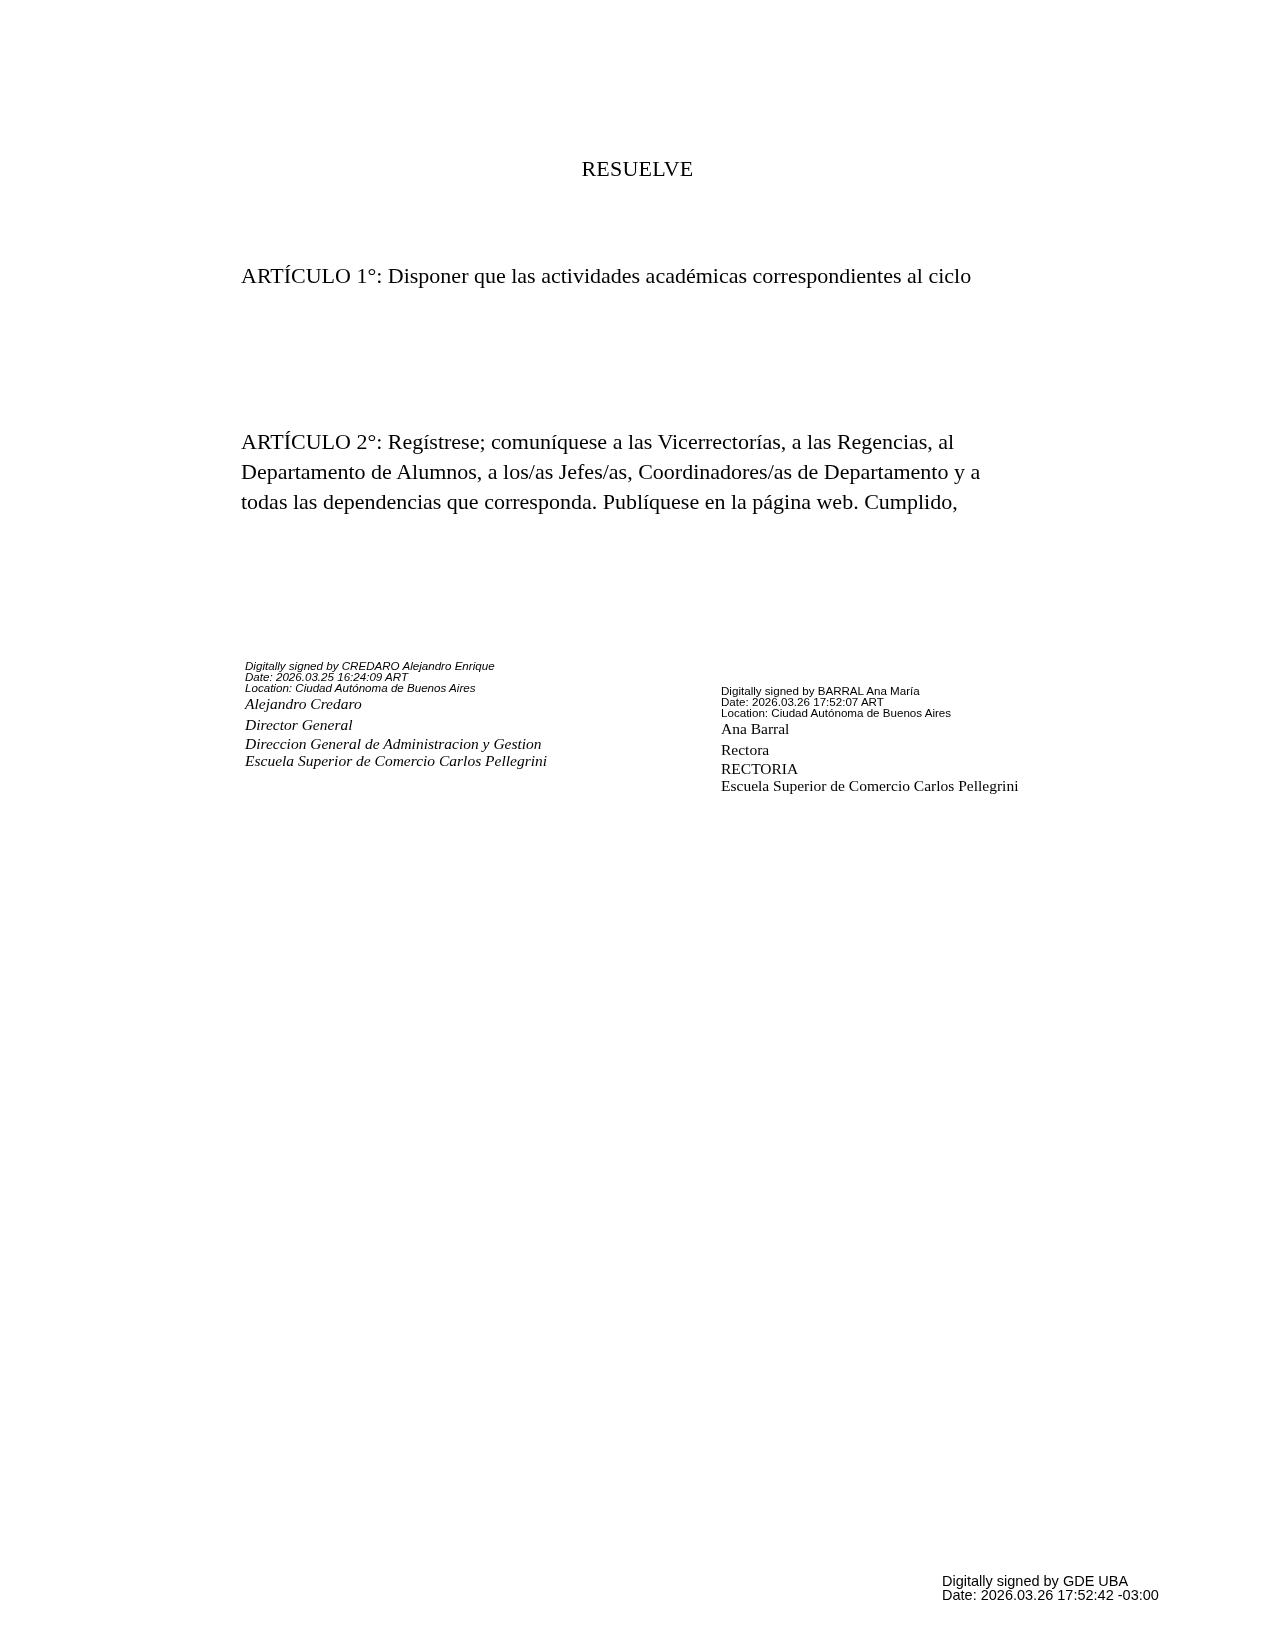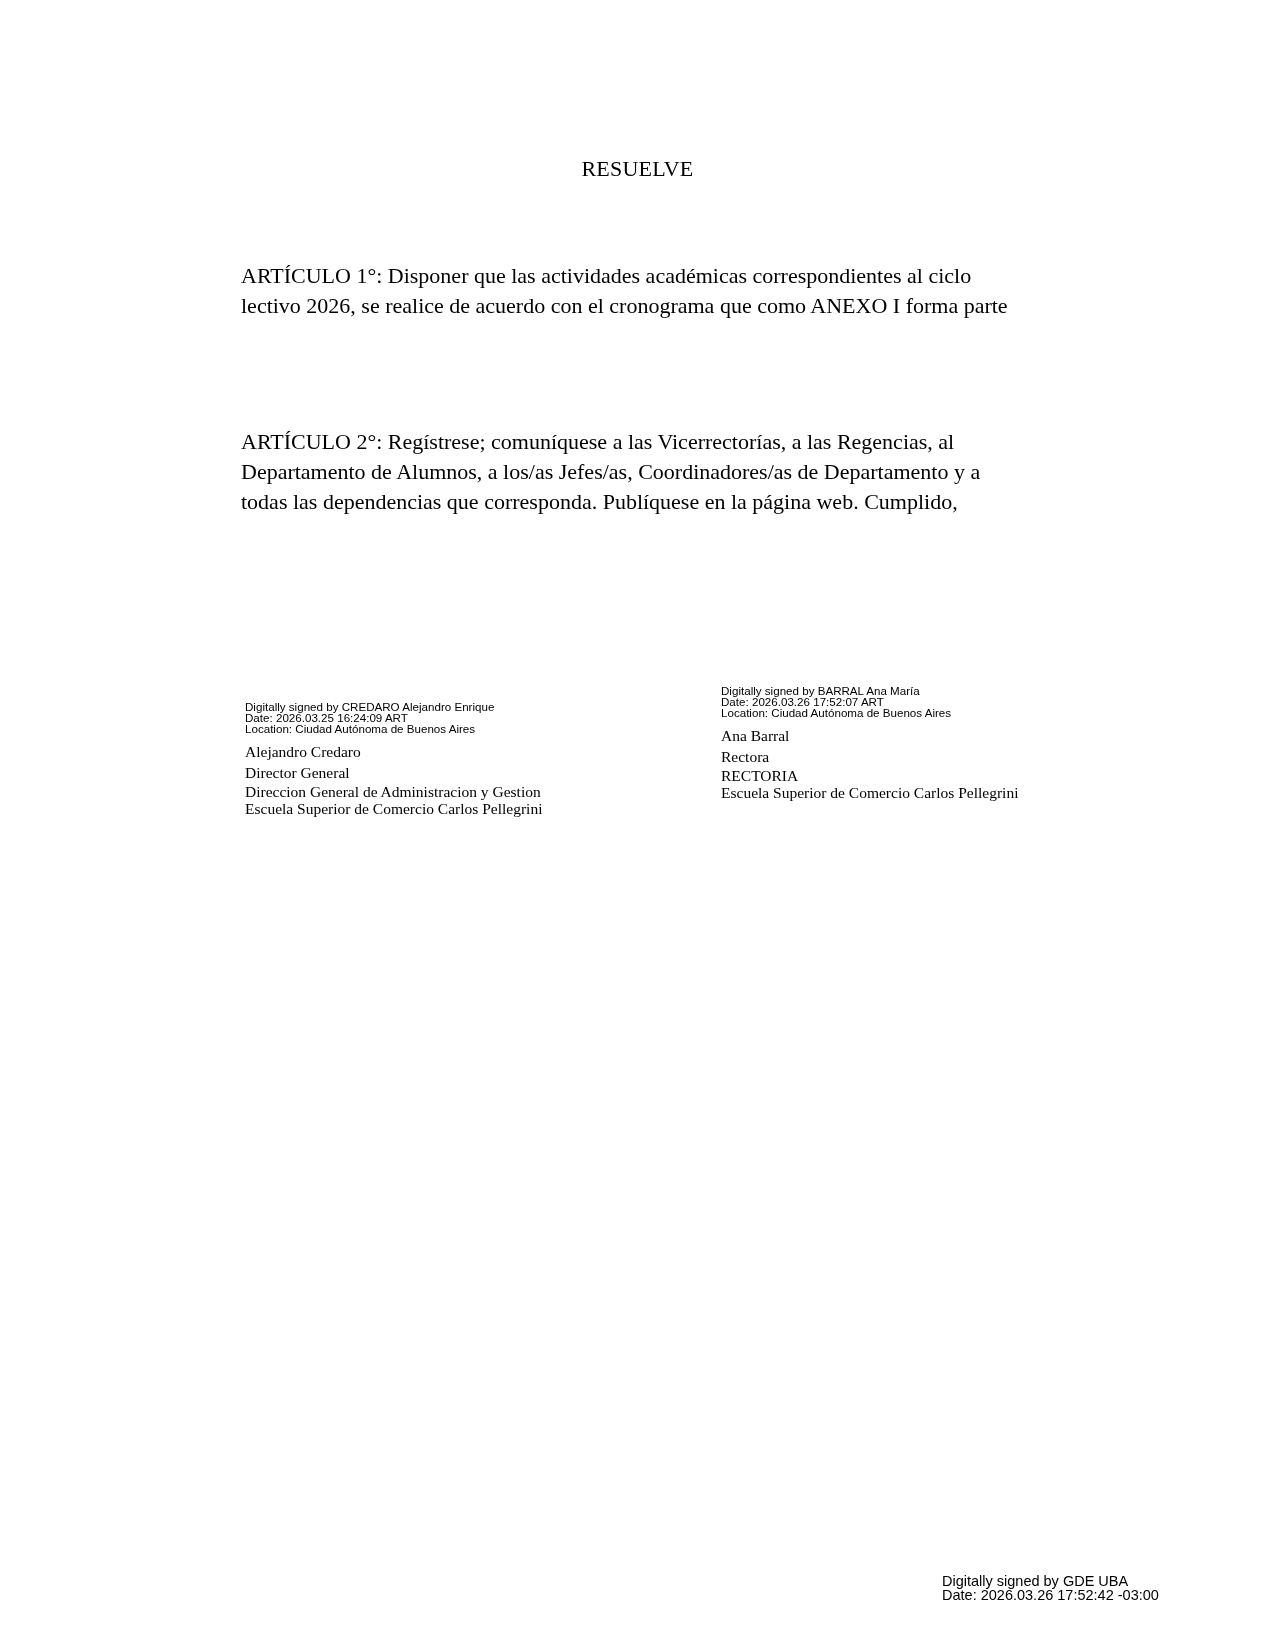--- a/index.html
+++ b/index.html
@@ -6,36 +6,35 @@
     body { width: 1275px; height: 1650px; position: relative; overflow: hidden; color: #000; }
     .serif { font-family: "Liberation Serif", "DejaVu Serif", serif; }
     .sans { font-family: "Liberation Sans", "DejaVu Sans", sans-serif; }
     .title { position: absolute; top: 156px; left: 0; width: 1275px; text-align: center; font-size: 22px; letter-spacing: 0.2px; }
     .article { position: absolute; left: 241px; width: 840px; font-size: 22px; line-height: 30px; }
     .article .line { display: block; white-space: nowrap; }
     #art1 { top: 261px; font-family: Liberation Serif, serif; }
     #art2 { top: 427px; }
     .sig { position: absolute; }
     .sig .meta { font-size: 11.6px; line-height: 11px; white-space: nowrap; }
-    .sig .info { font-size: 15.5px; line-height: 21px; white-space: nowrap; margin-top: 7px; }
+    .sig .info { font-size: 15.5px; line-height: 21px; white-space: nowrap; }
     .sig .info .last { line-height: 17px; display: block; }
-    #sig1 { left: 245px; top: 701px; }
+    #sig1 { left: 245px; top: 660px; font-style: italic; }
     #sig2 { left: 721px; top: 685px; }
     .gde { position: absolute; left: 942px; top: 1574px; font-size: 14.5px; line-height: 14px; white-space: nowrap; }
   </style>
 </head>
 <body>
 
 <div>
 
   <div class="title serif">RESUELVE</div>
 
   <div class="article serif" id="art1">
     <span class="line">ARTÍCULO 1°: Disponer que las actividades académicas correspondientes al ciclo</span>
-    <span class="line">lectivo 2026, se realice de acuerdo con el cronograma que como ANEXO I forma parte</span>
   </div>
 
   <div class="article serif" id="art2">
     <span class="line">ARTÍCULO 2°: Regístrese; comuníquese a las Vicerrectorías, a las Regencias, al</span>
     <span class="line">Departamento de Alumnos, a los/as Jefes/as, Coordinadores/as de Departamento y a</span>
     <span class="line">todas las dependencias que corresponda. Publíquese en la página web. Cumplido,</span>
   </div>
 
   <div class="sig" id="sig1">
     <div class="meta sans">

